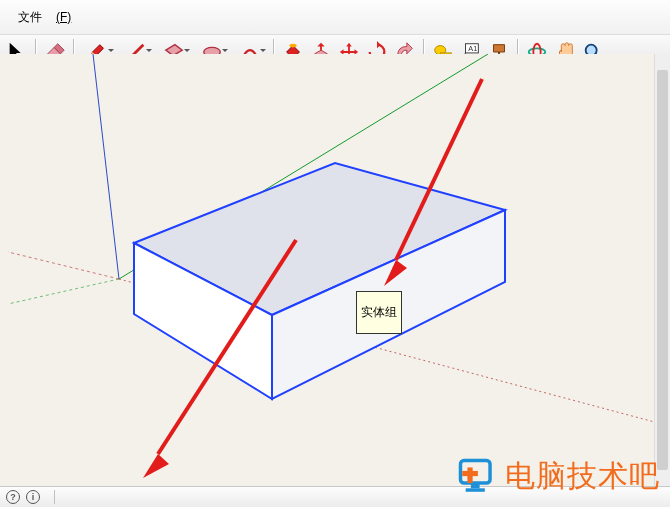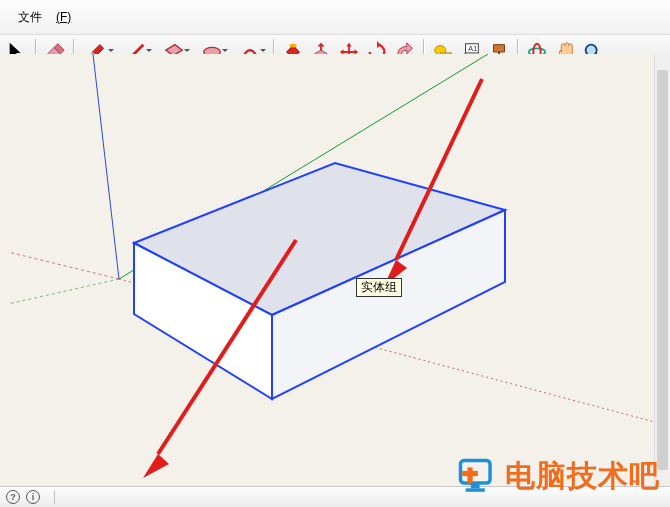--- a/index.html
+++ b/index.html
@@ -17,31 +17,31 @@
   .tool.drop::after { content: ""; position: absolute; right: 2px; top: 50%; transform: translateY(-50%); border: 3px solid transparent; border-top-color: #555; }
   .sep { width: 2px; height: 26px; border-left: 1px solid #bbb; border-right: 1px solid #fff; margin: 0 3px; }
   .tool svg { width: 22px; height: 22px; }
 
   
   .viewport { position: absolute; top: 54px; left: 0; right: 0; bottom: 21px; background: #f3f1ea; overflow: hidden; }
   .scrollbar-v { position: absolute; right: 0; top: 54px; width: 16px; bottom: 21px; background: #efefef; border-left: 1px solid #ddd; }
   .scrollbar-v .thumb { position: absolute; top: 16px; bottom: 16px; left: 2px; right: 2px; background: #cfcfcf; border-radius: 2px; }
 
   
-  .tooltip { position: absolute; left: 356px; top: 224px; background: #ffffe1; border: 1px solid #333; padding: 0 4px; font-size: 12px; }
+  .tooltip { position: absolute; left: 356px; top: 237px; background: #ffffe1; border: 1px solid #333; padding: 12px 4px; font-size: 12px; }
 
   
   .statusbar { position: absolute; bottom: 0; left: 0; right: 0; height: 21px; background: linear-gradient(#fdfdfd,#ececec); border-top: 1px solid #c8c8c8; display: flex; align-items: center; padding-left: 6px; font-size: 12px; }
   .statusbar .iconcirc { width: 14px; height: 14px; border: 1.5px solid #555; border-radius: 50%; margin-right: 6px; display:flex; align-items:center; justify-content:center; font-size:9px; color:#555; font-weight:bold; }
   .statusbar .sdiv { width:1px; height:14px; background:#c0c0c0; margin: 0 8px; }
   .numlabel { position:absolute; right: 150px; font-size:12px; color:#333;margin-top:40px; }
 
   
   .watermark { position: absolute; right: 10px; bottom: 10px; display:flex; align-items:center; gap:6px; }
-  .watermark .txt { font-size: 30px; font-weight: 700; color: #f36b1c; letter-spacing: 1px; font-family: "Microsoft YaHei", sans-serif; }
+  .watermark .txt { font-size: 30px; font-weight: 400; color: #f36b1c; letter-spacing: 1px; font-family: "Microsoft YaHei", sans-serif; }
   .watermark svg { width:44px; height:40px; }
 </style>
 </head>
 <body>
 
 <div class="menubar">
   <span><span>文件</span><span class="underline">(F)</span></span>
 </div>
 
 <div class="toolbar">

